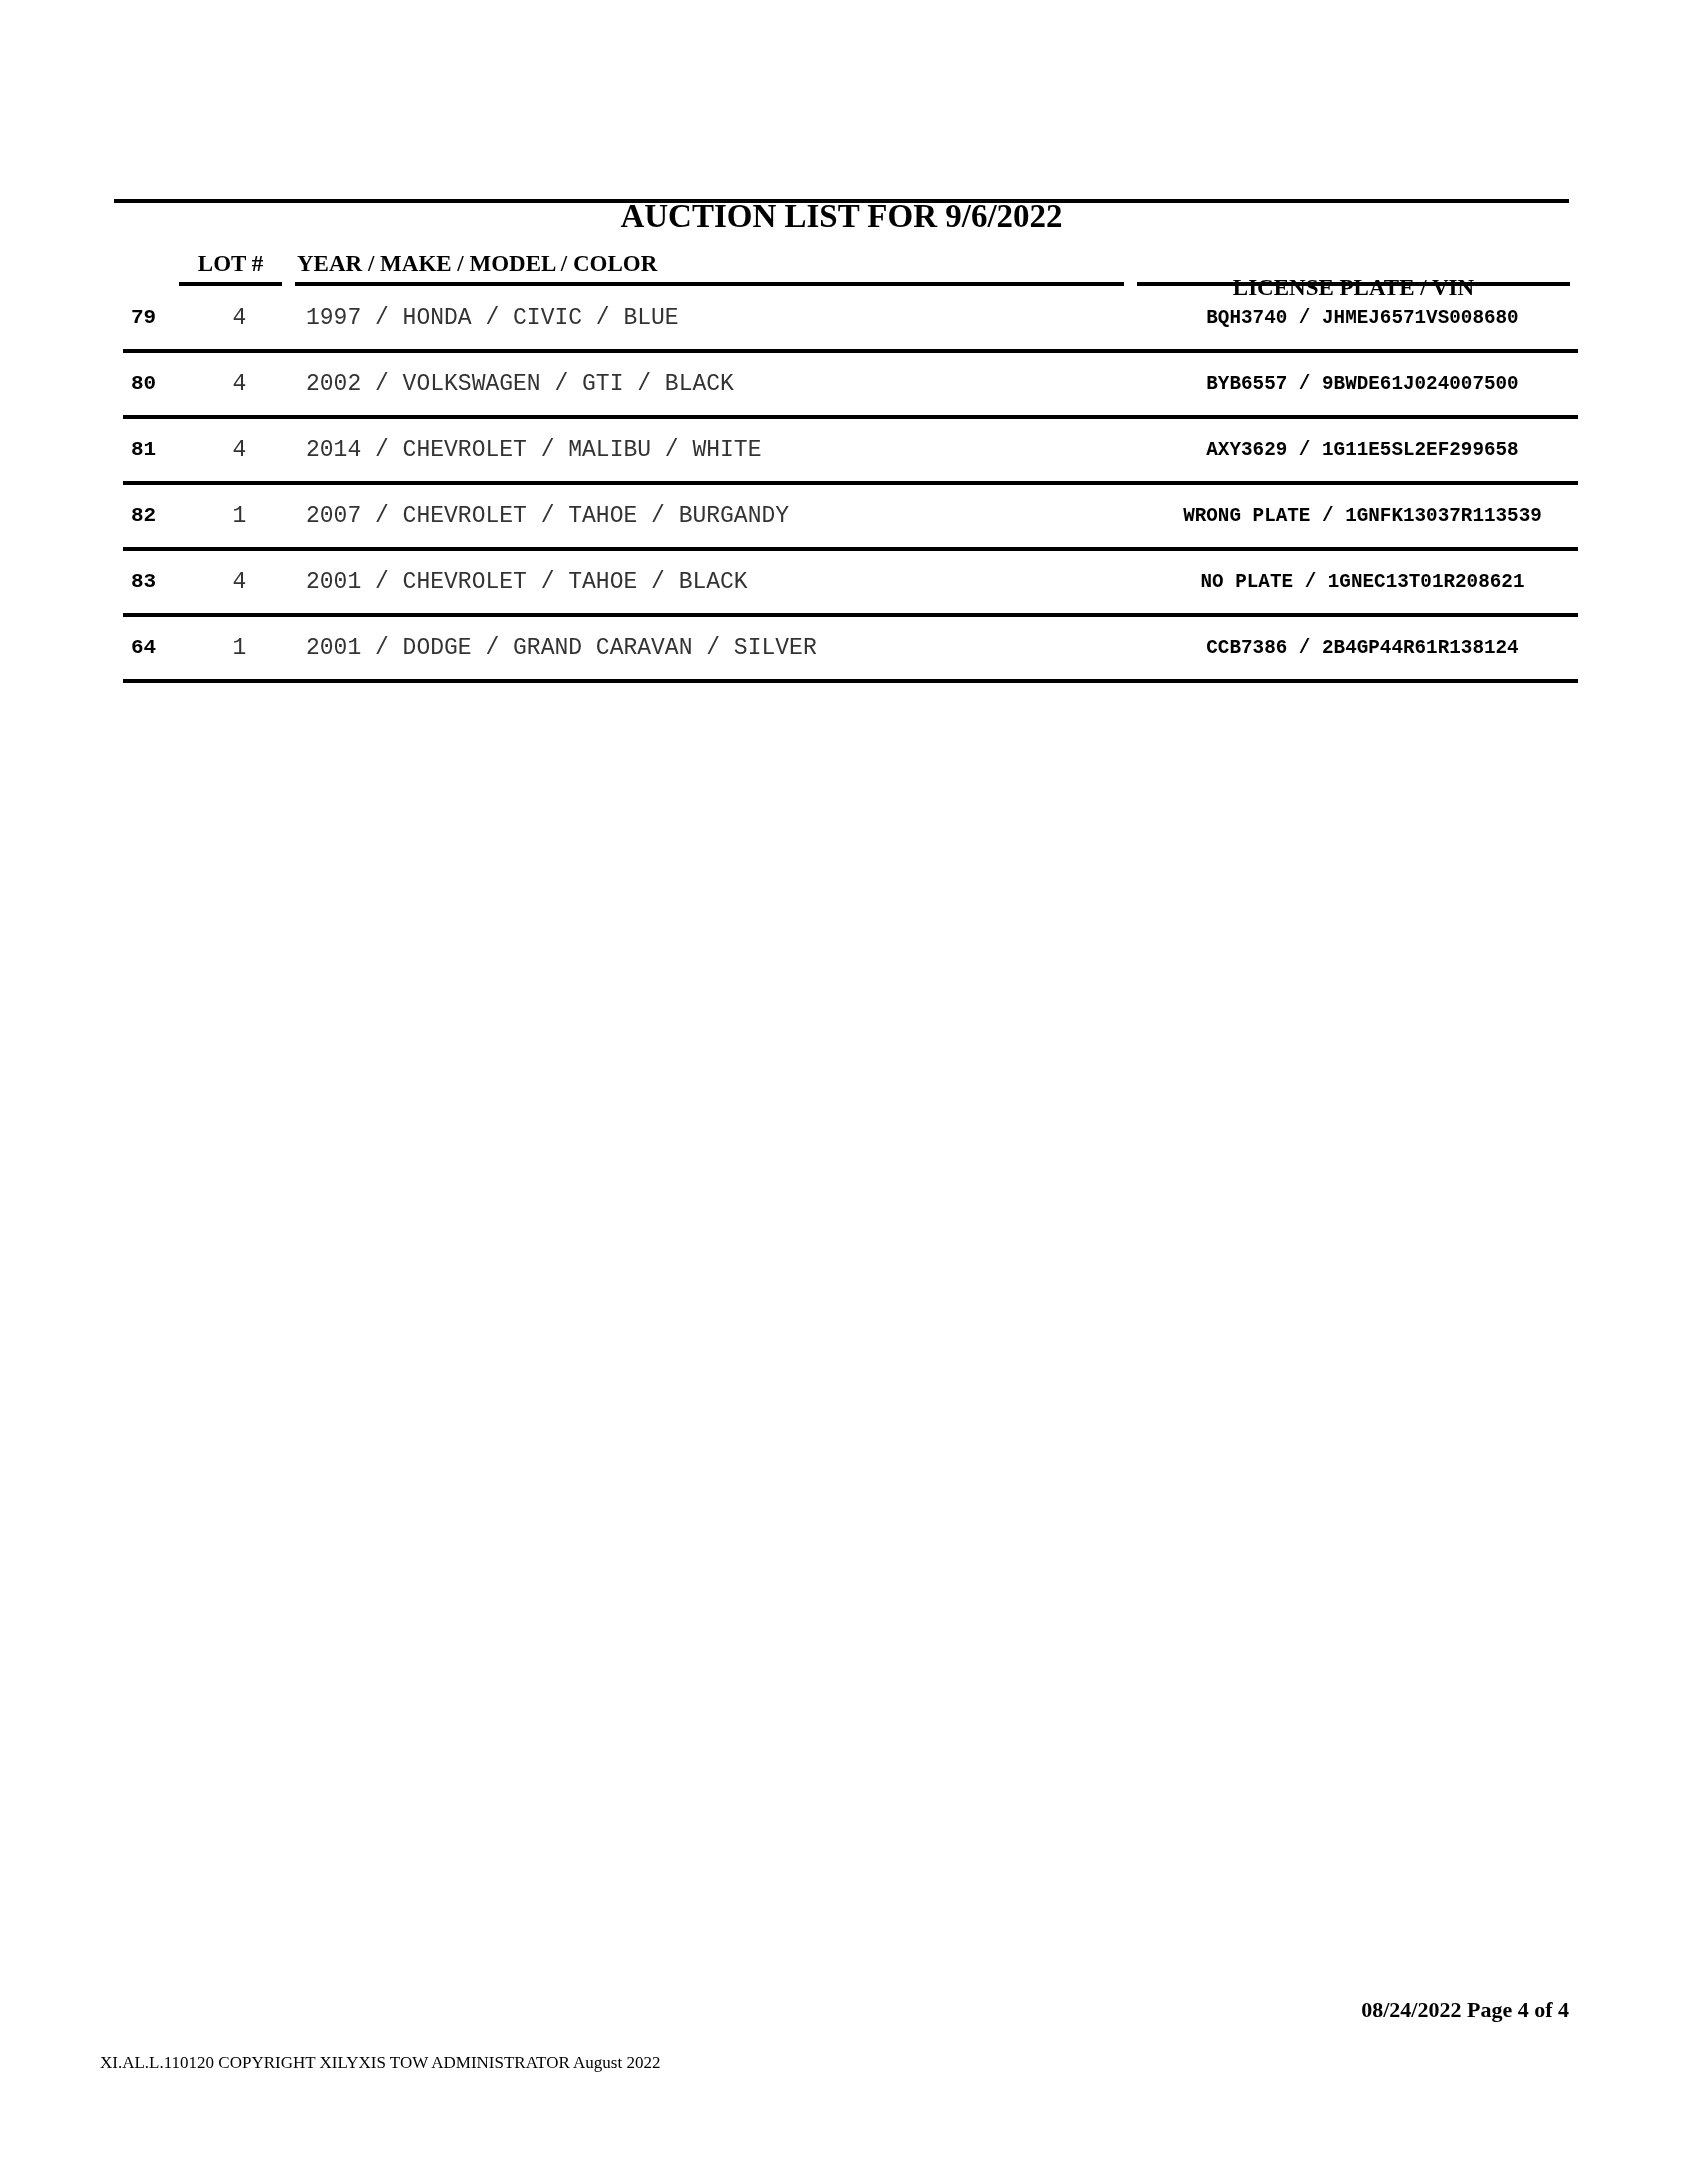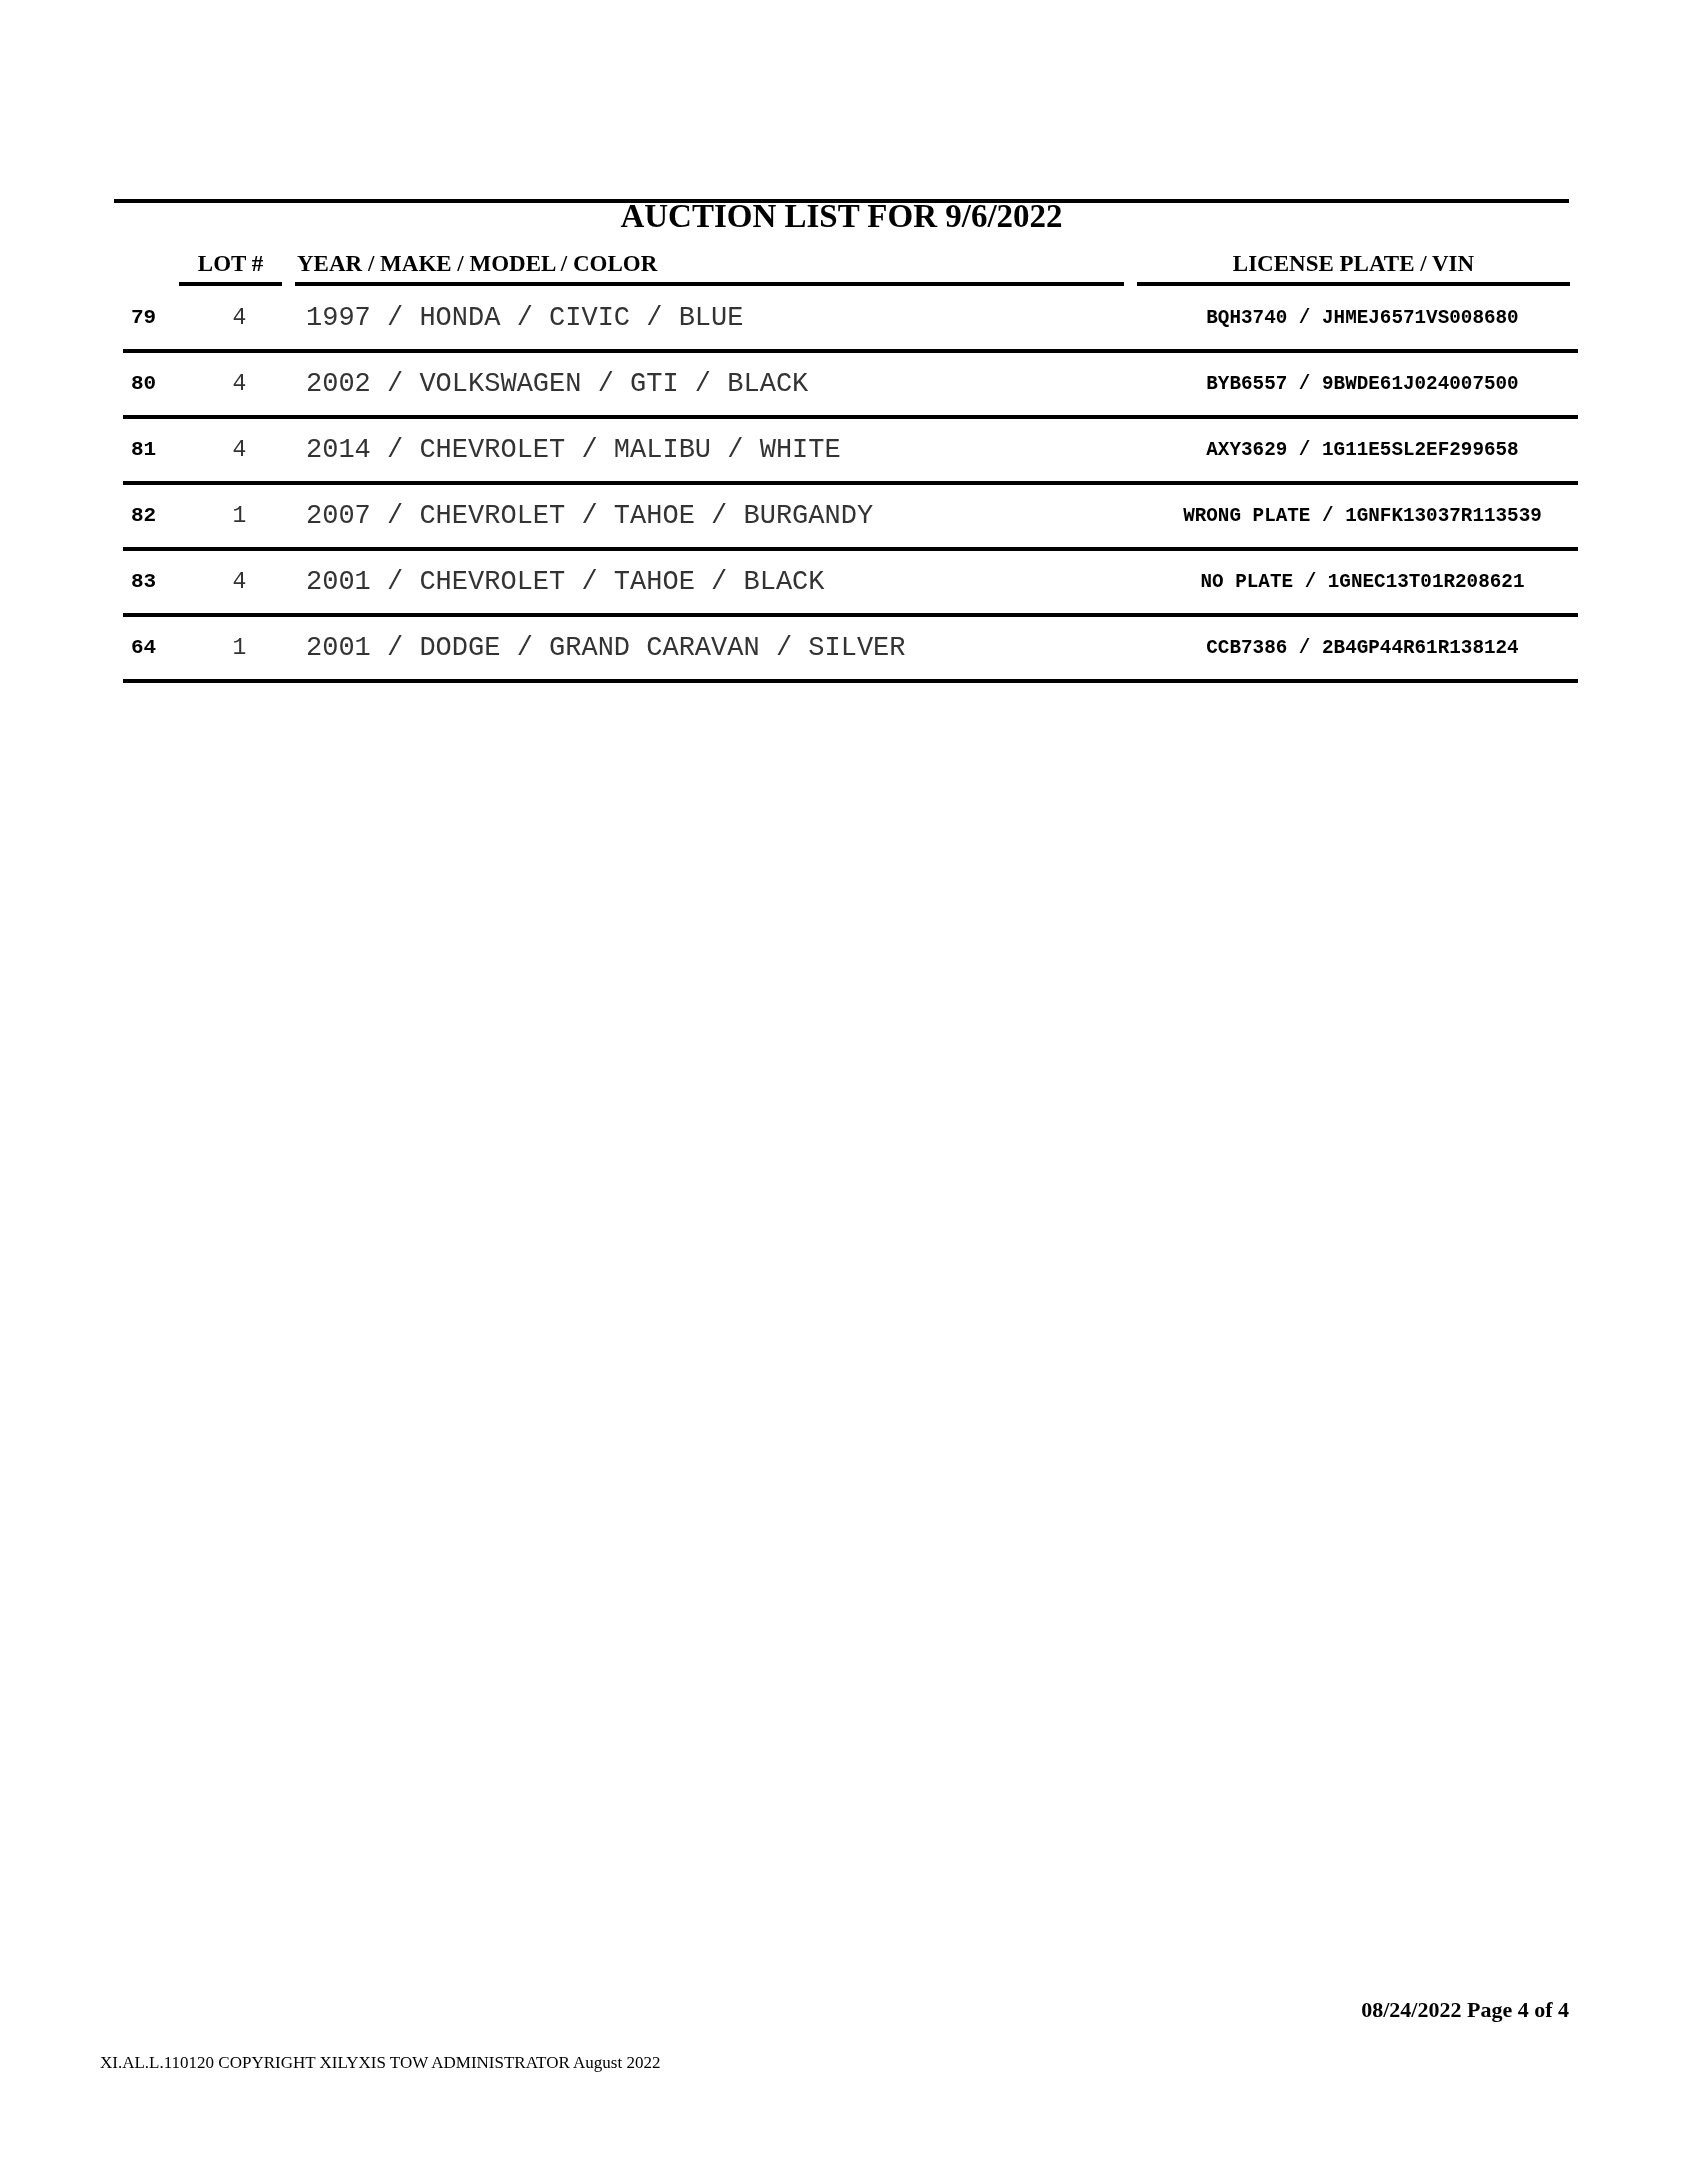--- a/index.html
+++ b/index.html
@@ -10,33 +10,33 @@
     font-size: 33px; letter-spacing: 0px; line-height: 40px; margin-top: 44px;
   }
   .rule { position: absolute; background: #000; }
   .top-rule { left: 114px; width: 1455px; top: 199px; height: 4px; }
   .hdr {
     position: absolute; top: 250px; font-family: "Liberation Serif", serif;
     font-weight: bold; font-size: 23px; line-height: 28px; white-space: nowrap;
   }
   .hdr-lot { left: 179px; width: 103px; text-align: center; }
   .hdr-desc { left: 297px; }
-  .hdr-plate { left: 1137px; width: 433px; text-align: center; }
+  .hdr-plate { left: 1137px; width: 433px; text-align: center; margin-top: 24px; }
   .hdr-line { top: 282px; height: 4px; }
   .hl-lot { left: 179px; width: 103px; }
   .hl-desc { left: 295px; width: 829px; }
   .hl-plate { left: 1137px; width: 433px; }
 
   .rows { position: absolute; left: 114px; top: 287px; width: 1455px; margin-left: 9px; }
   .row { position: relative; height: 66px; }
   .row .sep { position: absolute; left: 0; right: 0; bottom: 0; height: 4px; background: #000; }
   .cell { position: absolute; top: 18px; line-height: 26px; white-space: nowrap; }
   .c-num { left: 8px; font-family: "Liberation Mono", monospace; font-weight: bold; font-size: 21px; }
   .c-lot { left: 65px; width: 103px; text-align: center; font-family: "Liberation Mono", monospace; font-size: 23px; color: #333; left: 65px; }
-  .c-desc { left: 183px; font-family: "Liberation Mono", monospace; font-size: 27px; color: #333; }
+  .c-desc { left: 183px; font-family: "Liberation Mono", monospace; font-size: 23px; color: #333; }
   .c-plate { left: 1023px; width: 433px; text-align: center; font-family: "Liberation Mono", monospace; font-weight: bold; font-size: 19.3px; }
 
   .footer-left {
     position: absolute; left: 100px; top: 2052px; font-family: "Liberation Serif", serif;
     font-size: 17px; line-height: 22px; white-space: nowrap;
   }
   .footer-right {
     position: absolute; right: 114px; top: 1996px; font-family: "Liberation Serif", serif;
     font-weight: bold; font-size: 22px; line-height: 28px; white-space: nowrap;
   }

